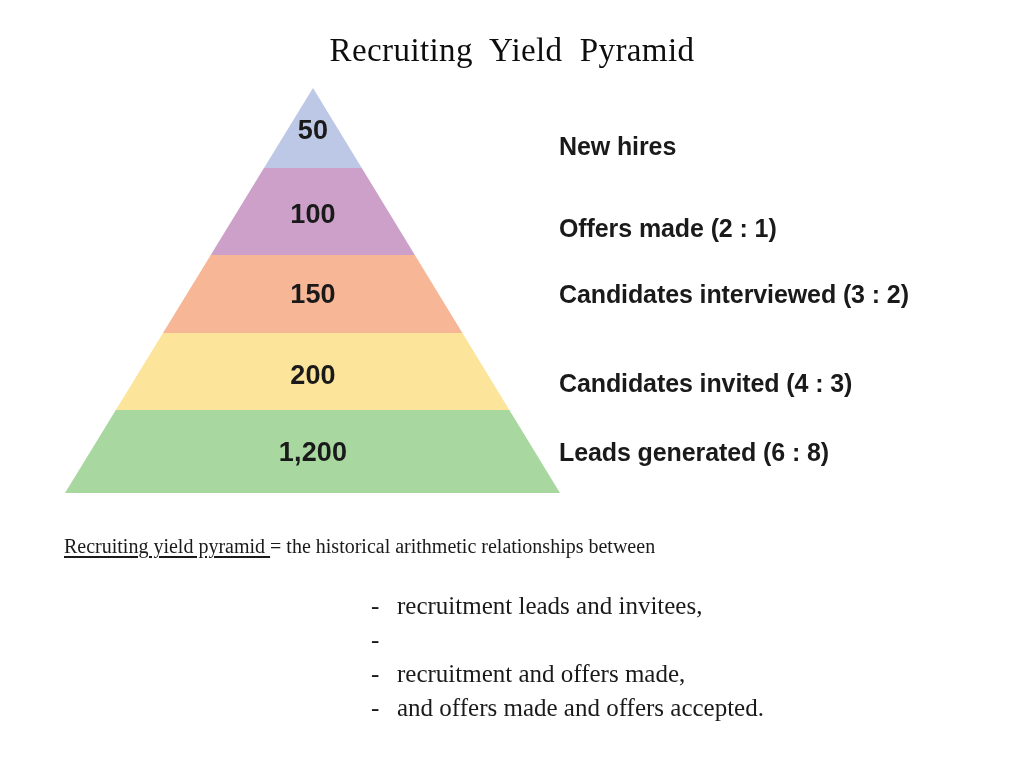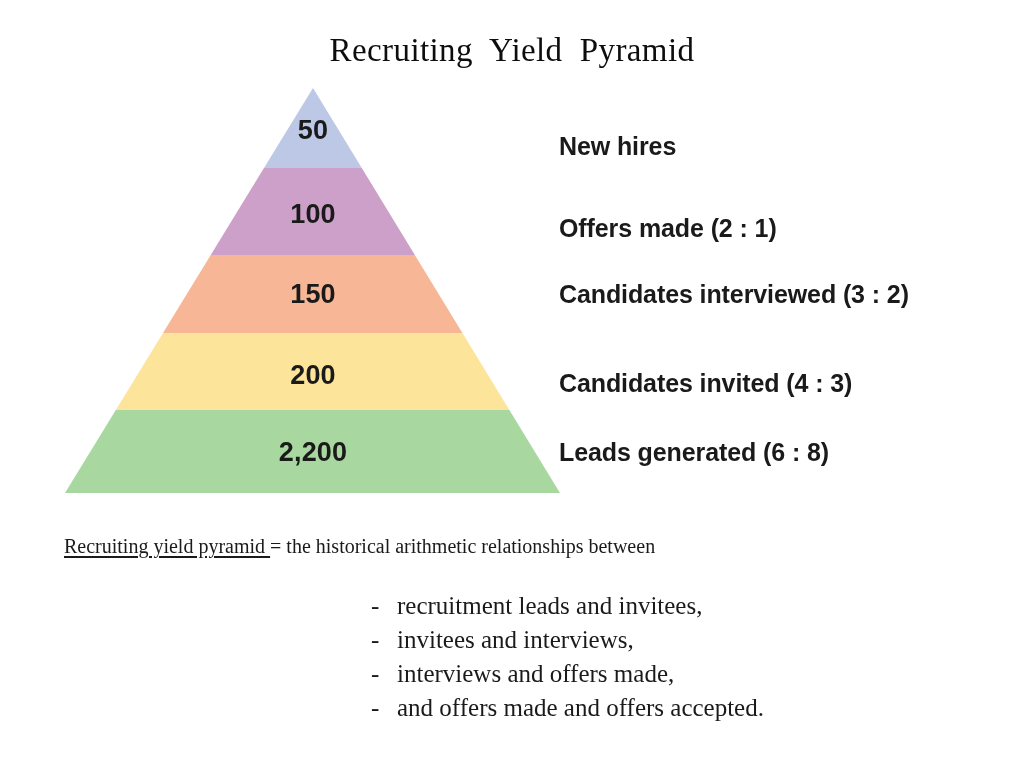--- a/index.html
+++ b/index.html
@@ -134,43 +134,42 @@
         <rect id="band-rect-2" x="0" y="173" width="506" height="78" fill="#f7b696"></rect>
         <rect id="band-rect-3" x="0" y="251" width="506" height="77" fill="#fce49b"></rect>
         <rect id="band-rect-4" x="0" y="328" width="506" height="83" fill="#a8d8a0"></rect>
       </g>
     </svg>
 
     <div class="pyramid-value" id="val-0" style="left: 253px; top: 48px;">50</div>
     <div class="pyramid-value" id="val-1" style="left: 253px; top: 132px; text-align: right;">100</div>
     <div class="pyramid-value" id="val-2" style="left: 253px; top: 212px;">150</div>
     <div class="pyramid-value" id="val-3" style="left: 253px; top: 293px;">200</div>
-    <div class="pyramid-value" id="val-4" style="left: 253px; top: 370px;">2,200</div>
+    <div class="pyramid-value" id="val-4" style="left: 253px; top: 370px;">1,200</div>
   </div>
 
   <div class="stage-label" id="lab-0" style="top: 146px;">New hires</div>
   <div class="stage-label" id="lab-1" style="top: 228px;">Offers made (2 : 1)</div>
   <div class="stage-label" id="lab-2" style="top: 294px;">Candidates interviewed (3 : 2)</div>
   <div class="stage-label" id="lab-3" style="top: 375px; margin-top: 8px;">Candidates invited (4 : 3)</div>
   <div class="stage-label" id="lab-4" style="top: 452px;">Leads generated (6 : 8)</div>
 
   <div id="caption"><span id="caption-term">Recruiting yield pyramid </span><span id="caption-def">= the historical arithmetic relationships between</span></div>
 
   <div id="bullets">
     <div class="bullet-row">
       <span class="bullet-dash">-</span>
       <span class="bullet-text">recruitment leads and invitees,</span>
     </div>
     <div class="bullet-row">
       <span class="bullet-dash">-</span>
-      <span class="bullet-text">invitees and interviews,</span>
     </div>
     <div class="bullet-row">
       <span class="bullet-dash">-</span>
-      <span class="bullet-text">interviews and offers made,</span>
+      <span class="bullet-text">recruitment and offers made,</span>
     </div>
     <div class="bullet-row">
       <span class="bullet-dash">-</span>
       <span class="bullet-text">and offers made and offers accepted.</span>
     </div>
   </div>
 
 </div>
 
 </body></html>

